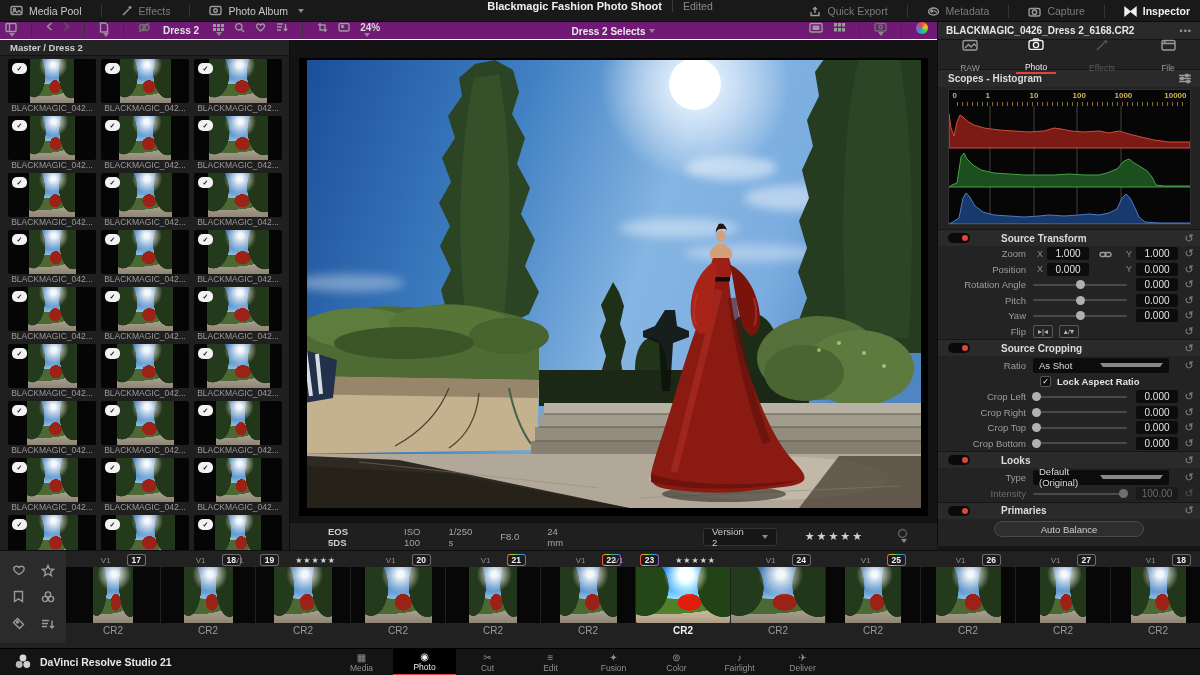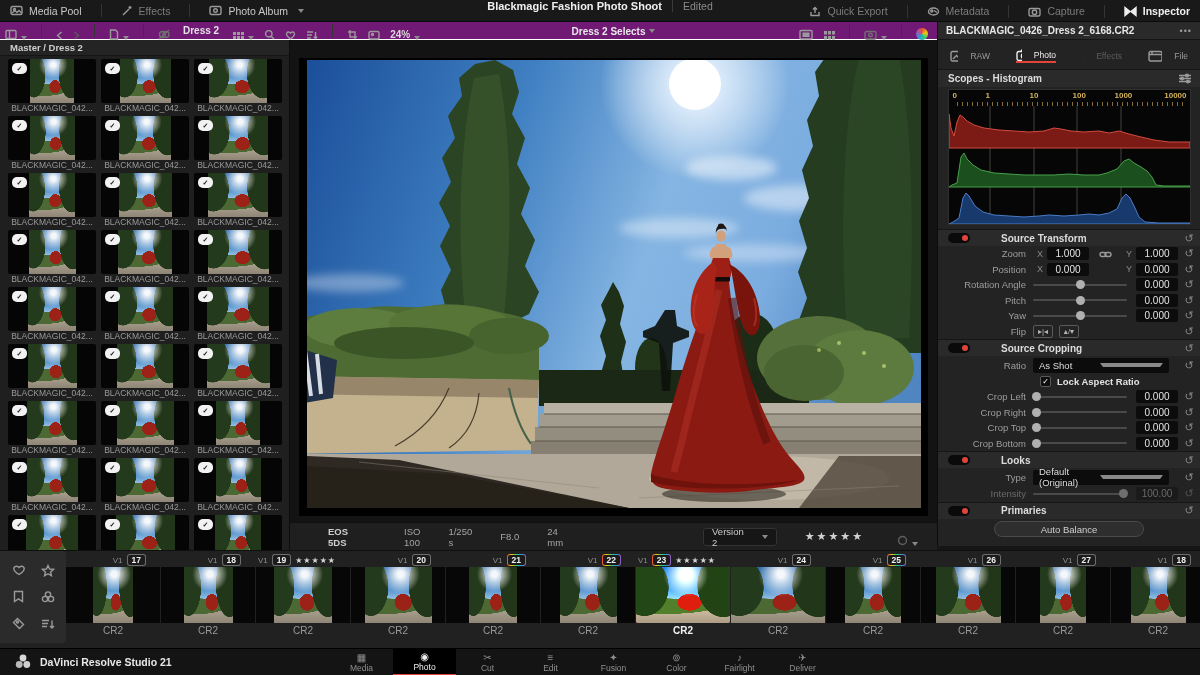--- a/index.html
+++ b/index.html
@@ -13,21 +13,21 @@
   #topbar{left:0;top:0;width:1200px;height:22px;background:#191919;display:flex;align-items:center;border-bottom:1px solid #0c0c0c;}
   .tb-btn{display:flex;align-items:center;gap:6px;color:#c9c9c9;font-size:10.5px;padding:0 10px;height:22px;}
   .tb-btn.dim{color:#7c7c7c;}
   #tb-title{position:absolute;left:0;right:0;top:0;height:22px;display:flex;align-items:flex-start;justify-content:center;gap:10px;pointer-events:none;}
   #tb-title .t{color:#efefef;font-weight:bold;font-size:11px;}
   #tb-title .sep{width:1px;height:12px;background:#3a3a3a;}
   #tb-title .e{color:#8b8b8b;font-size:10.5px;}
   #topbar-right{position:absolute;right:0;top:0;height:22px;display:flex;align-items:center;}
   
   #toolbar{left:0;top:22px;width:937px;height:18px;background:#701a75;display:flex;align-items:center;border-bottom:1px solid #ffffff;}
-  .tool{display:flex;align-items:flex-end;padding:0 5px;height:18px;color:#9a9a9a;}
+  .tool{display:flex;align-items:flex-start;padding:0 5px;height:18px;color:#9a9a9a;flex-direction:column;}
   #collection-name{color:#e3e3e3;font-weight:bold;font-size:10px;padding:0 8px;}
   #viewer-title{position:absolute;left:290px;top:22px;width:647px;height:18px;display:flex;align-items:center;justify-content:center;color:#e9e9e9;font-weight:bold;font-size:10px;pointer-events:none;}
   #toolbar-right{position:absolute;right:267px;top:22px;height:18px;display:flex;align-items:center;}
   .colorwheel{width:12px;height:12px;border-radius:50%;background:conic-gradient(#e74c3c,#f1c40f,#2ecc71,#3498db,#9b59b6,#e74c3c);}
   
   #browser{left:0;top:40px;width:290px;height:510px;background:#1f1f1f;border-right:1px solid #0c0c0c;overflow:hidden;}
   #breadcrumb{height:16px;line-height:16px;padding-left:10px;color:#cfcfcf;font-weight:bold;font-size:9.5px;background:#242424;border-bottom:1px solid #141414;}
   #media-grid{display:flex;flex-wrap:wrap;padding:3px 2px 0 6px;}
   .thumb-cell{width:92px;margin:0 1px 2px 0;}
   .thumb-img{position:relative;width:88px;height:44px;background:#050505;margin:0 auto;display:flex;justify-content:center;overflow:hidden;border-radius:2px;}
@@ -49,21 +49,21 @@
   .exif{color:#cfcfcf;font-weight:bold;font-size:9.5px;}
   .exif.dim{color:#a5a5a5;font-weight:normal;}
   .dropbox{display:flex;align-items:center;gap:14px;background:#161616;border:1px solid #333;border-radius:3px;height:18px;padding:0 8px;color:#cccccc;font-size:9.5px;}
   #viewer-rating{color:#d0d0d0;font-size:11px;letter-spacing:2px;}
   
   #inspector{left:937px;top:22px;width:263px;height:524px;background:#232323;border-left:1px solid #0c0c0c;overflow:hidden;}
   #insp-header{height:18px;display:flex;align-items:center;background:#2a2a2a;border-bottom:1px solid #151515;}
   #insp-filename{flex:1;padding-left:8px;color:#e6e6e6;font-weight:bold;font-size:10px;white-space:nowrap;overflow:hidden;}
   #insp-menu{padding:0 8px;color:#9a9a9a;letter-spacing:1px;font-size:9px;}
   #insp-tabs{height:30px;display:flex;justify-content:center;gap:26px;align-items:center;border-bottom:1px solid #161616;}
-  .itab{display:flex;flex-direction:row;align-items:center;gap:12px;width:40px;padding-top:2px;}
+  .itab{display:flex;flex-direction:column;align-items:center;gap:12px;width:40px;padding-top:2px;}
   .itab .lbl{font-size:8.5px;color:#9a9a9a;}
   .itab.active .lbl{color:#efefef;}
   .itab.active{border-bottom:2px solid #e0443a;}
   .itab.dim svg.ic{stroke:#555;}
   .itab.dim .lbl{color:#5a5a5a;}
   .sec{display:flex;align-items:center;height:17px;background:#2a2a2a;border-top:1px solid #161616;gap:23px;}
   .sec .title{flex:1;color:#dcdcdc;font-weight:bold;font-size:10px;}
   .tog{width:22px;height:10px;border-radius:5px;background:#0a0a0a;margin:0 8px 0 10px;position:relative;}
   .tog::after{content:'';position:absolute;right:2px;top:2px;width:6px;height:6px;border-radius:50%;background:#e0443a;}
   .reset{width:22px;text-align:center;color:#8a8a8a;font-size:11px;}
@@ -86,21 +86,21 @@
   .autobal{display:block;margin:2px auto 0;width:150px;height:16px;border:1px solid #4a4a4a;border-radius:8px;background:#2e2e2e;color:#cfcfcf;font-size:9.5px;text-align:center;line-height:15px;}
   
   #histo{position:relative;width:243px;height:136px;margin:2px auto 4px;background:#060606;border:1px solid #303030;}
   .hlabel{position:absolute;top:1px;color:#d6b35c;font-size:8px;font-weight:bold;}
   #hticks{position:absolute;left:8px;right:4px;top:12px;height:4px;background:repeating-linear-gradient(90deg,#a8873f 0 1px,transparent 1px 5px);opacity:.8;}
   
   #filmstrip{left:0;top:550px;width:1200px;height:98px;background:#212121;display:flex;overflow:hidden;border-top:1px solid #0f0f0f;}
   #fs-tools{width:66px;height:92px;background:#2b2b2b;border-radius:0 4px 4px 0;display:grid;grid-template-columns:1fr 1fr;align-items:center;justify-items:center;padding:6px 4px;flex:none;}
   #filmstrip-items{display:flex;gap:1px;padding-top:2px;}
   .fs-item{width:94px;flex:none;}
-  .fs-head{display:flex;align-items:center;justify-content:flex-end;height:14px;gap:4px;padding-right:14px;overflow:visible;white-space:nowrap;}
+  .fs-head{display:flex;align-items:center;justify-content:flex-end;height:14px;gap:16px;padding-right:14px;overflow:visible;white-space:nowrap;}
   .fs-v{color:#8f8f8f;font-size:8px;}
   .fs-numwrap{display:inline-block;padding:1px;border-radius:3px;background:#6e6e6e;}
   .fs-numwrap.graded{background:linear-gradient(90deg,#e74c3c,#f1c40f,#2ecc71,#3498db,#9b59b6);}
   .fs-num{display:block;background:#1b1b1b;border-radius:2px;color:#f0f0f0;font-weight:bold;font-size:8.5px;padding:0 4px;line-height:10px;}
   .fs-stars{color:#d5d5d5;font-size:8px;letter-spacing:1px;z-index:3;position:relative;}
   .fs-thumb{position:relative;width:94px;height:56px;background:#070707;display:flex;justify-content:center;overflow:hidden;}
   .fs-item.sel .fs-thumb{outline:2px solid #e8604a;outline-offset:-2px;border-radius:2px;}
   .fs-label{text-align:center;color:#9a9a9a;font-size:10px;height:14px;line-height:16px;}
   .fs-item.sel .fs-label{color:#f2f2f2;font-weight:bold;}
   

